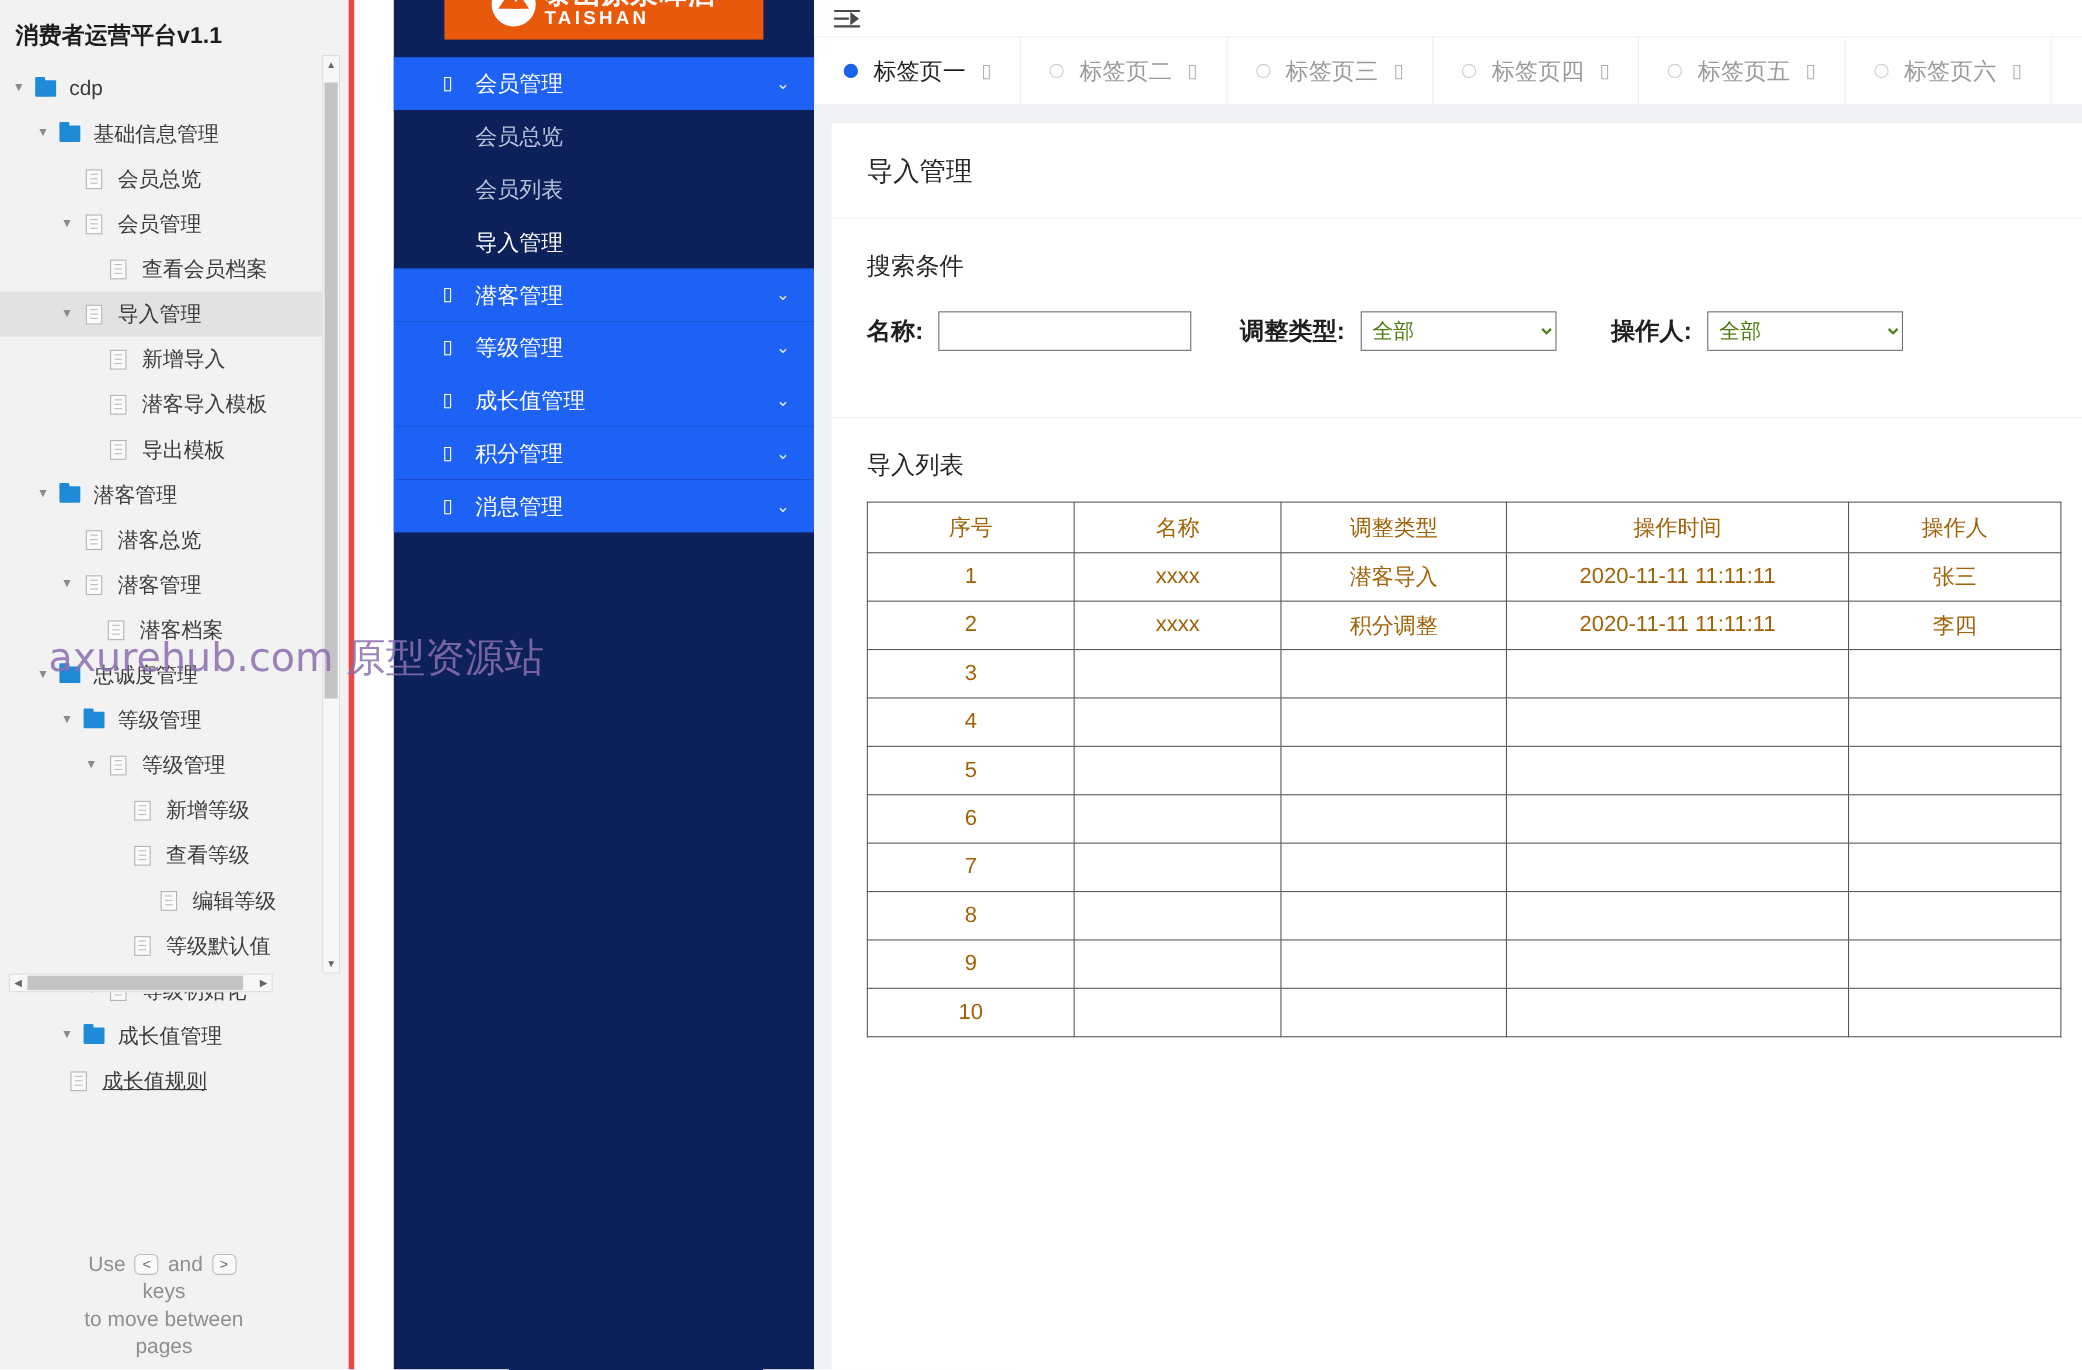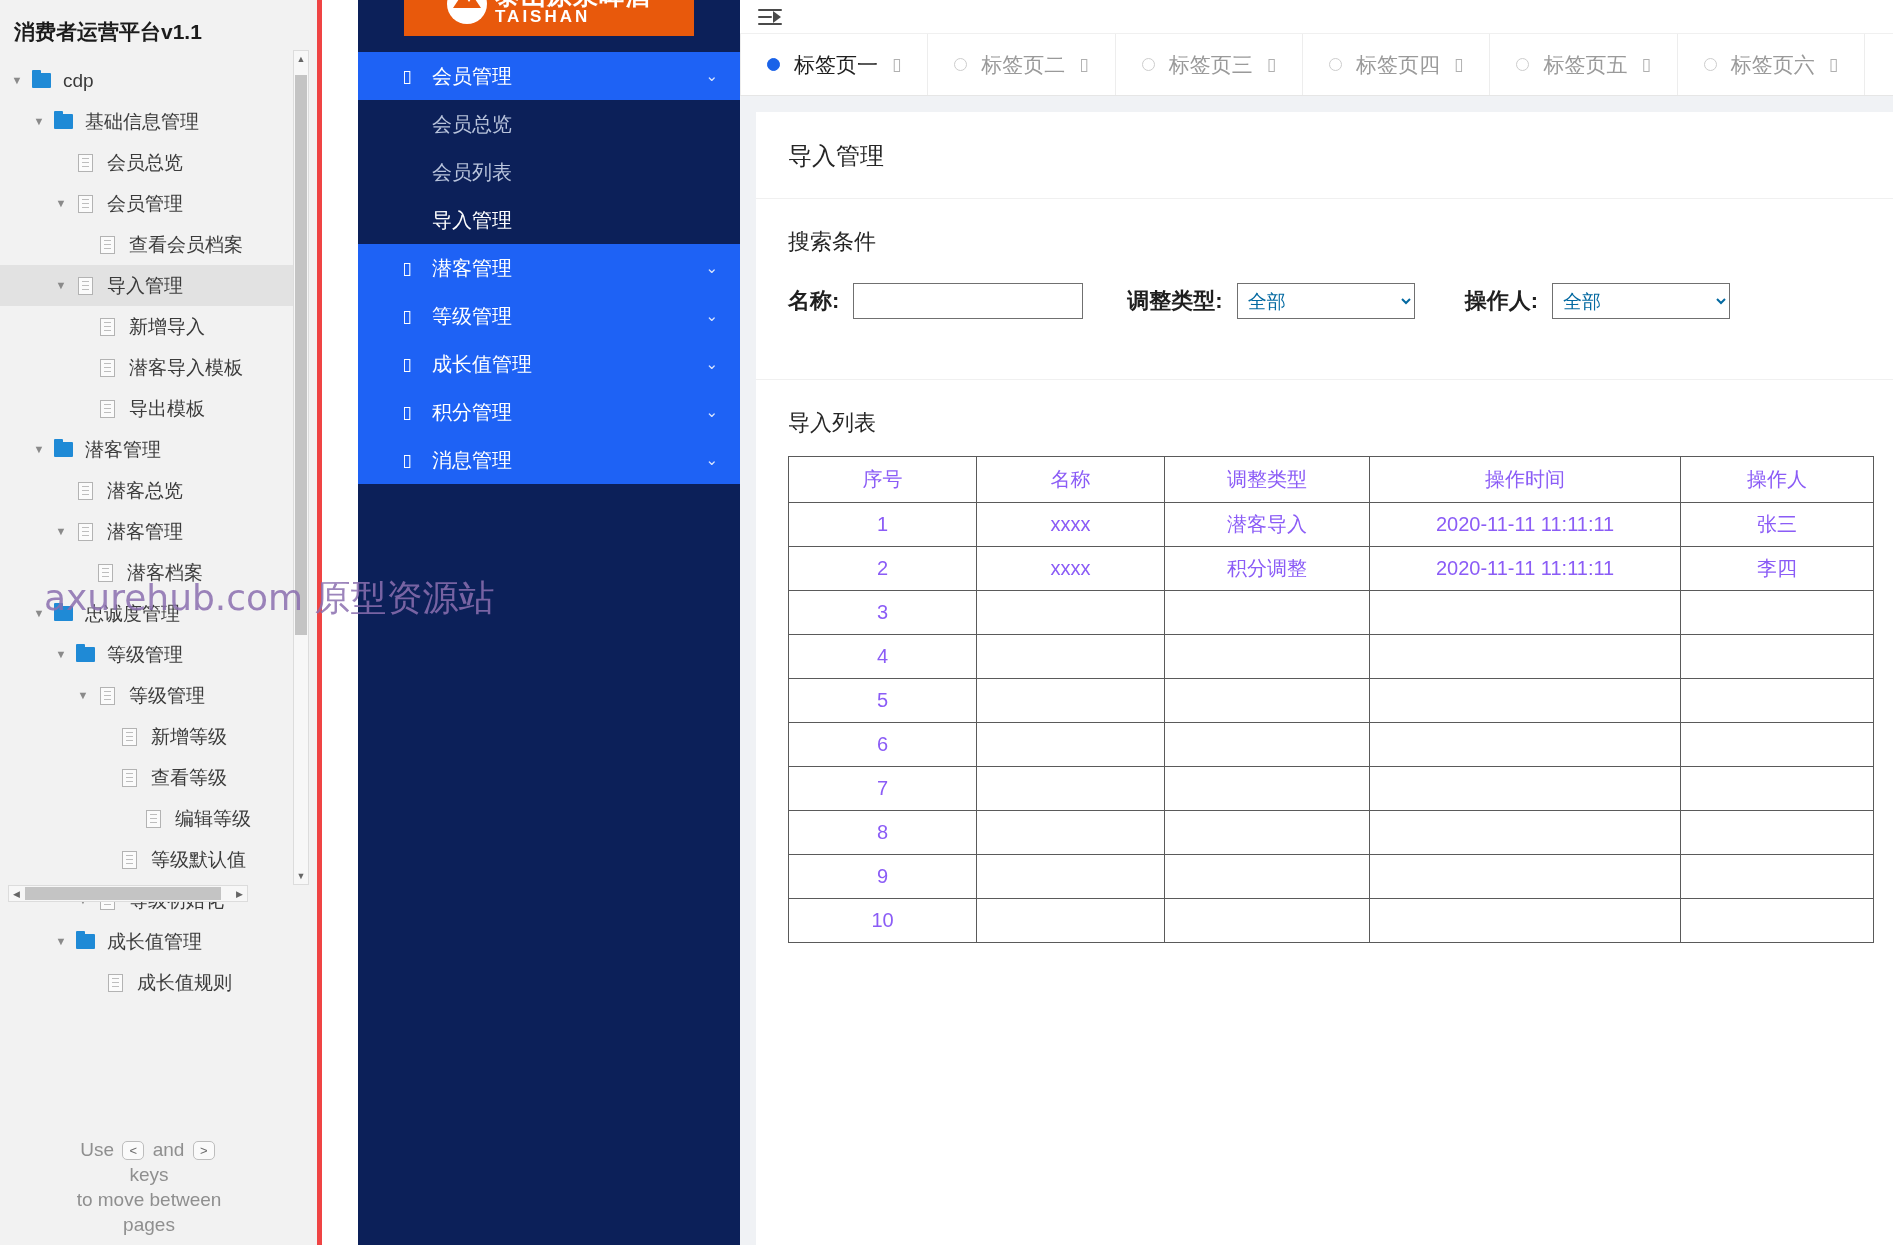--- a/index.html
+++ b/index.html
@@ -205,38 +205,38 @@
     font-size:22px; color:#1f1f1f; font-weight:bold; white-space:nowrap;
   }
   .ftext{
     width:230px; height:36px; margin-left:14px;
     border:1px solid #707070; background:#fff; outline:none;
     font-size:18px; padding:0 8px; font-family:inherit;
   }
   .fselect{
     width:178px; height:36px; margin-left:14px;
     border:1px solid #707070; background:#fff;
-    font-size:19px; padding:0 6px; font-family:inherit; color:#0369a1;
+    font-size:19px; padding:0 6px; font-family:inherit; color:#4d7c0f;
   }
   #gap1{ width:44px; }
   #gap2{ width:50px; }
 
   .search-divider{
     margin-top:60px; border-top:1px solid #f0f0f0;
   }
 
   
   #tablewrap{ padding:0 0 0 32px; }
   table.dt{
     border-collapse:collapse; width:1086px; margin-top:18px;
     background:#fff;
   }
   table.dt th, table.dt td{
     border:1px solid #5a5a5a; height:44px; text-align:center;
-    font-size:20px; color:#8b5cf6; font-weight:normal;
+    font-size:20px; color:#a16207; font-weight:normal;
   }
   table.dt th{ height:46px; }
   .c-idx{ width:156px; }
   .c-name{ width:156px; }
   .c-type{ width:170px; }
   .c-time{ width:258px; }
   .c-op{ width:160px; }
 
   
   #watermark{
@@ -400,21 +400,21 @@
         </span>
         <span class="tlabel">等级初始化</span>
       </div>
       <div class="tnode" style="padding-left: 50px;">
         <span class="tarrow">▼</span>
         <span class="ticon">
           <span class="folder-ico"></span>
         </span>
         <span class="tlabel">成长值管理</span>
       </div>
-      <div class="tnode" style="padding-left: 80px;">
+      <div class="tnode" style="padding-left: 36px; text-decoration: underline;">
         <span class="tarrow blank"></span>
         <span class="ticon">
           <span class="page-ico"></span>
         </span>
         <span class="tlabel">成长值规则</span>
       </div>
     </div>
 
   <div id="tree-vscroll">
     <div class="track"></div>

